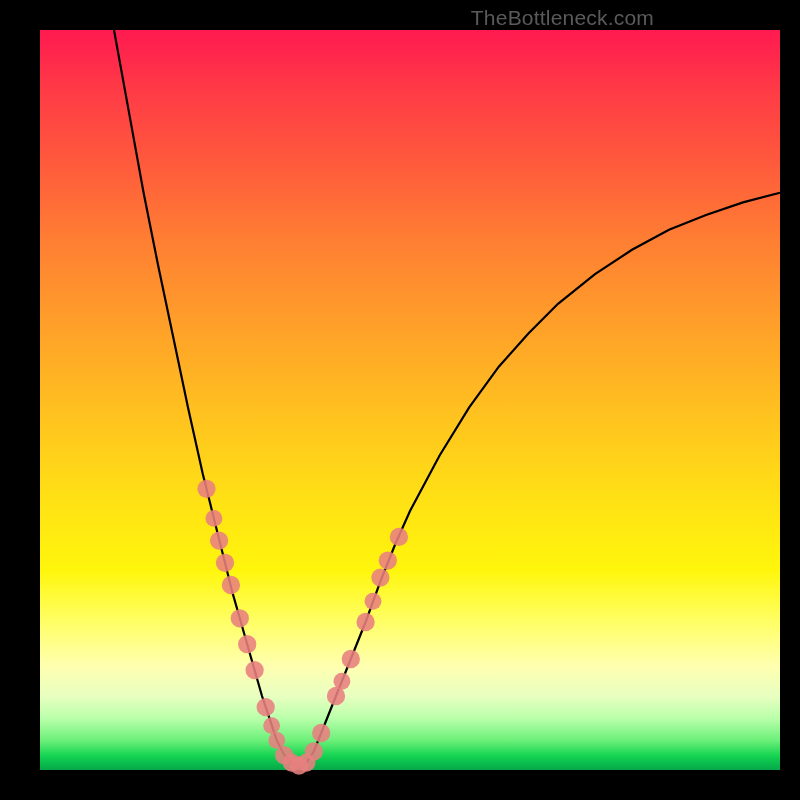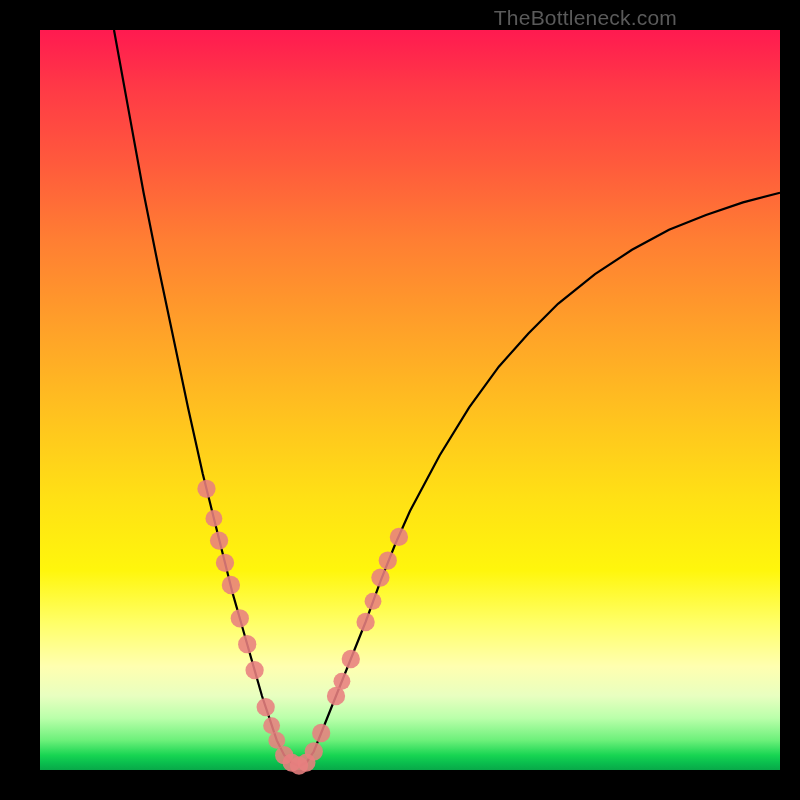--- a/index.html
+++ b/index.html
@@ -11,21 +11,20 @@
     font-family: Arial, Helvetica, sans-serif;
     overflow: hidden;
   }
   .frame {
     position: absolute;
     left: 0;
     top: 0;
     width: 664px;
     height: 800px;
     background: #000;
-    padding-left: 23px;
   }
   .plot-area {
     position: absolute;
     left: 40px;
     top: 30px;
     width: 740px;
     height: 740px;
     background: linear-gradient(to bottom,
       #ff1a50 0%,
       #ff3a46 8%,

